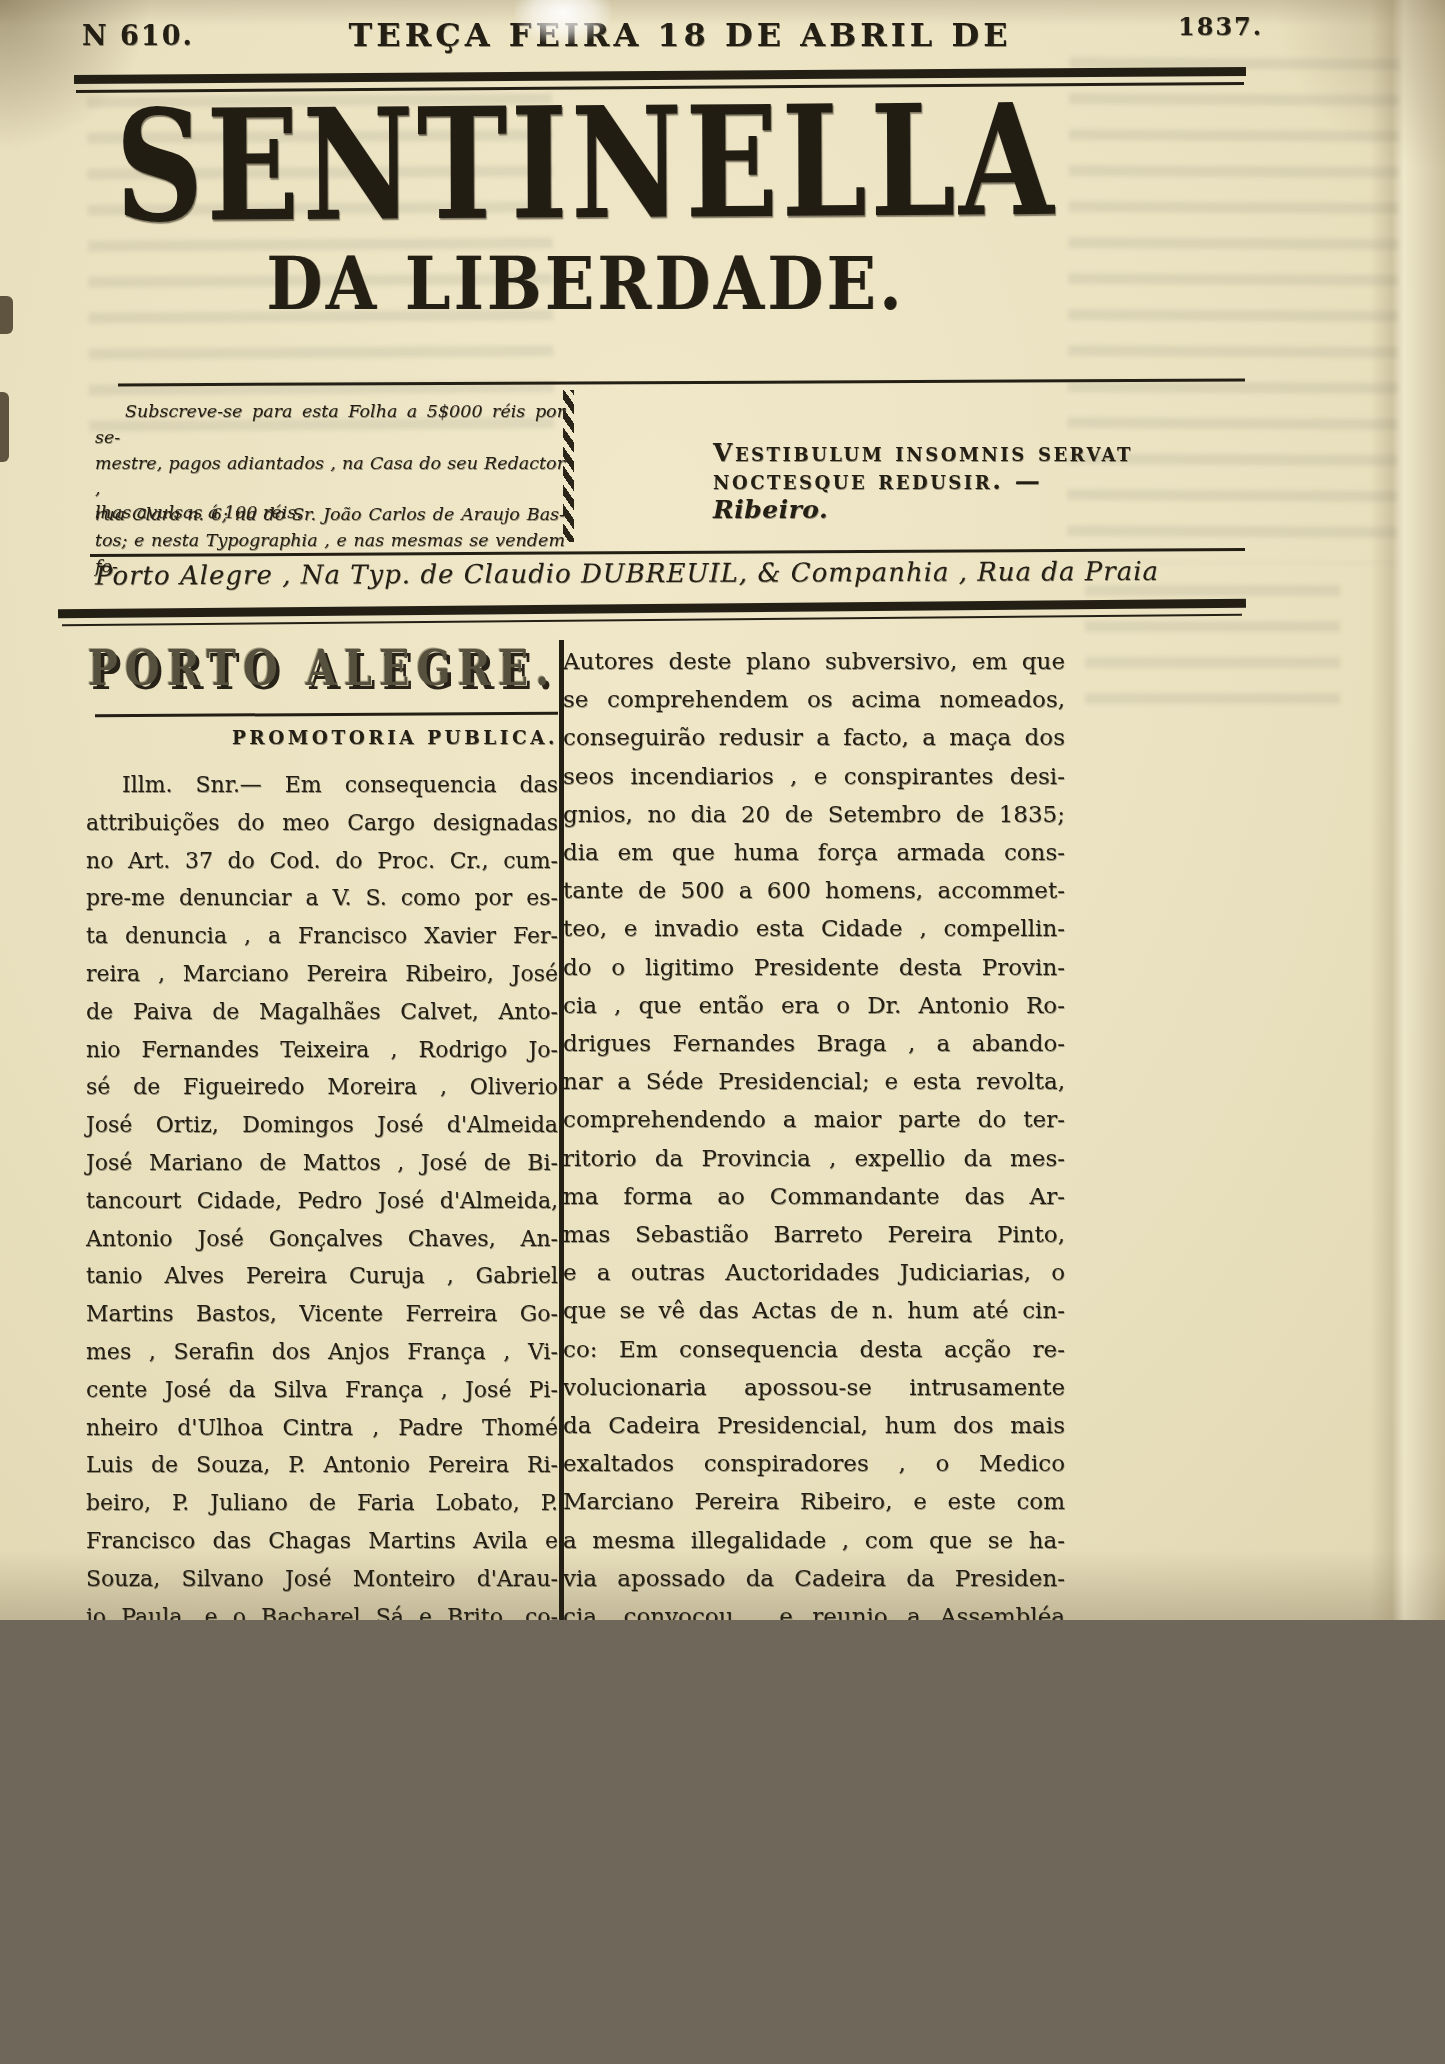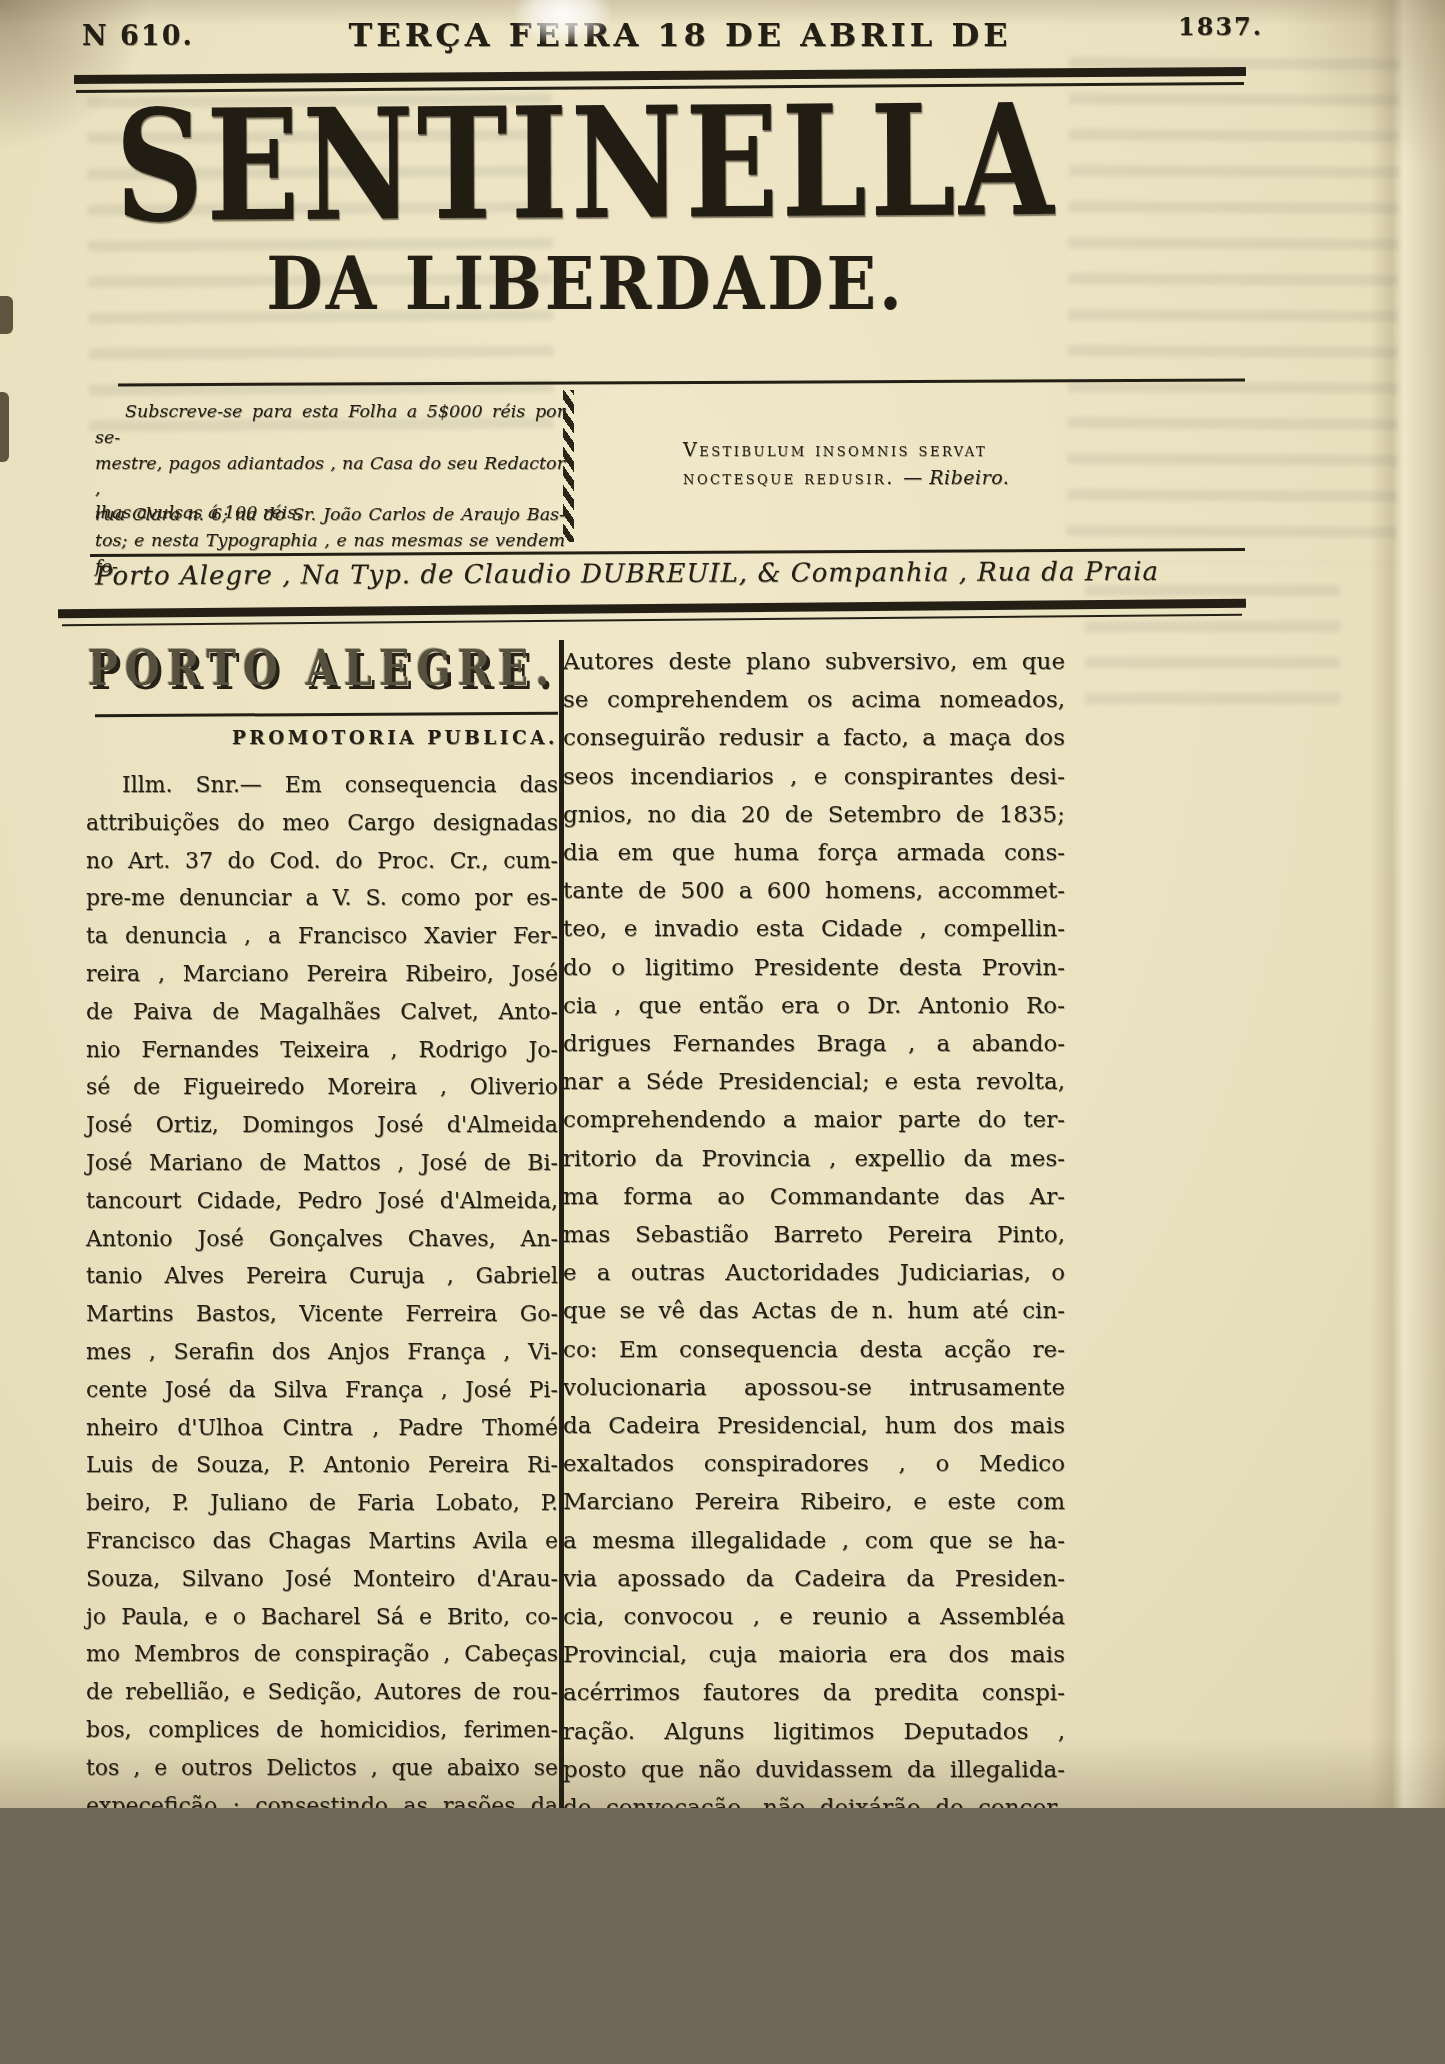--- a/index.html
+++ b/index.html
@@ -1,17 +1,17 @@
 <!DOCTYPE html>
 <html><head>
 <meta charset="utf-8">
 <style>
   html,body{margin:0;padding:0;background:#6e675a;}
   .page{
-    position:relative;width:1445px;height:1808px;overflow:hidden;
+    position:relative;width:1445px;height:1620px;overflow:hidden;
     font-family:"DejaVu Serif","Liberation Serif",serif;color:#241f15;
     background:
       radial-gradient(circle at 28px 2052px, rgba(28,26,20,0.85) 0px, rgba(28,26,20,0.45) 90px, rgba(28,26,20,0) 185px),
       radial-gradient(circle at 0px 0px, rgba(110,96,66,0.55) 0px, rgba(110,96,66,0) 150px),
       radial-gradient(circle at 1445px 0px, rgba(140,124,92,0.40) 0px, rgba(140,124,92,0) 170px),
       radial-gradient(circle at 1445px 2064px, rgba(130,116,88,0.45) 0px, rgba(130,116,88,0) 210px),
       linear-gradient(90deg, rgba(0,0,0,0) 1370px, rgba(150,136,102,0.30) 1392px, rgba(248,242,220,0.45) 1404px, rgba(160,146,112,0.35) 1444px),
       linear-gradient(0deg, rgba(118,106,80,0.32) 0px, rgba(118,106,80,0) 70px),
       linear-gradient(180deg, rgba(125,112,82,0.25) 0px, rgba(125,112,82,0) 26px),
       radial-gradient(ellipse at 45% 32%, #f1e8ca 0%, #eae1c0 55%, #e1d7b2 100%);
@@ -55,21 +55,21 @@
     left:95px;top:399px;width:470px;font-style:italic;font-size:17.5px;line-height:25.8px;
     white-space:pre-line;text-align:justify;text-align-last:justify;text-indent:30px;
   }
   .subscription-last{ left:95px;top:502px;width:470px;font-style:italic;font-size:17.5px; }
 
   .zigzag{
     left:563px;top:390px;width:11px;height:152px;position:absolute;z-index:2;
     background:repeating-linear-gradient(55deg, rgba(0,0,0,0) 0 5px, #2b2418 5px 11px);
   }
 
-  .motto{ font-variant:small-caps;font-size:19px;font-weight:400;letter-spacing:2.5px; }
+  .motto{ font-variant:small-caps;font-size:25px;font-weight:700;letter-spacing:2.5px;margin-left:30px; }
   .motto-l1{ left:683px;top:438px;width:420px; }
   .motto-l2{ left:683px;top:466px;width:420px; }
   .motto-attr{ font-variant:normal;font-style:italic;letter-spacing:0.5px; }
 
   .imprint{
     left:95px;top:558px;width:1150px;font-style:italic;font-size:26px;letter-spacing:1px;
     transform:rotate(-0.25deg);
   }
 
   .section-heading{

